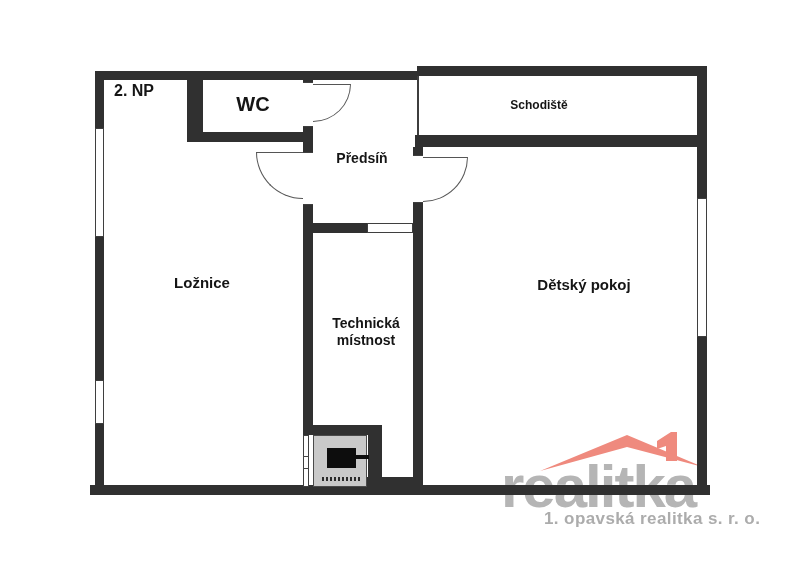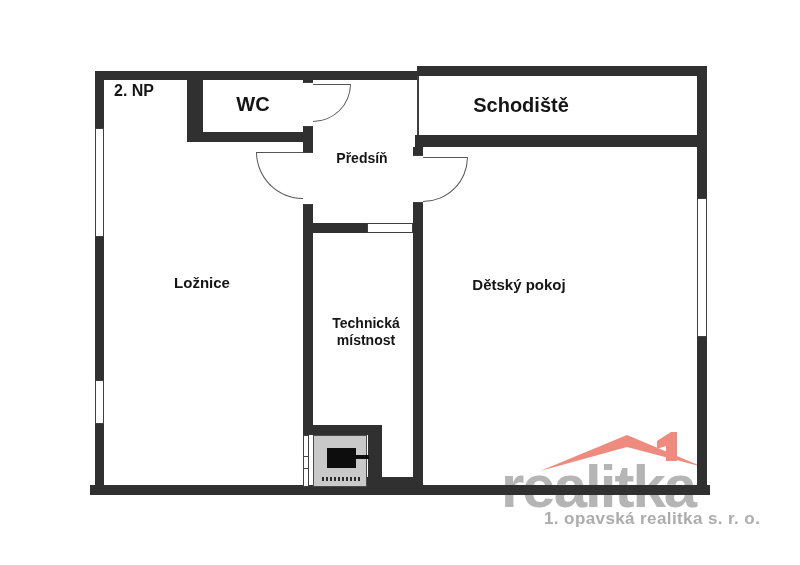--- a/index.html
+++ b/index.html
@@ -86,21 +86,21 @@
   <div class="tick" style="left:303px;top:456px;"></div>
   <div class="tick" style="left:303px;top:468px;"></div>
   <div class="boiler"></div>
   <div class="boiler-core"></div>
   <div class="boiler-pipe"></div>
   <div class="boiler-tag"></div>
 
   <div class="room-label" style="left:134px;top:91px;font-size:16px;">2. NP</div>
   <div class="room-label" style="left:253px;top:104px;font-size:20px;">WC</div>
   <div class="room-label" style="left:362px;top:158px;font-size:14px;">Předsíň</div>
-  <div class="room-label" style="left:521px;top:105px;font-size:20px;">Schodiště</div>
+  <div class="room-label" style="left:539px;top:105px;font-size:12px;">Schodiště</div>
   <div class="room-label" style="left:202px;top:282px;font-size:15px;">Ložnice</div>
-  <div class="room-label" style="left:519px;top:284px;font-size:15px;">Dětský pokoj</div>
+  <div class="room-label" style="left:584px;top:284px;font-size:15px;">Dětský pokoj</div>
   <div class="room-label" style="left:366px;top:332px;font-size:14px;line-height:17px;">
     <div>Technická</div>
     <div>místnost</div>
   </div>
 
 </div>
 
 </body></html>

